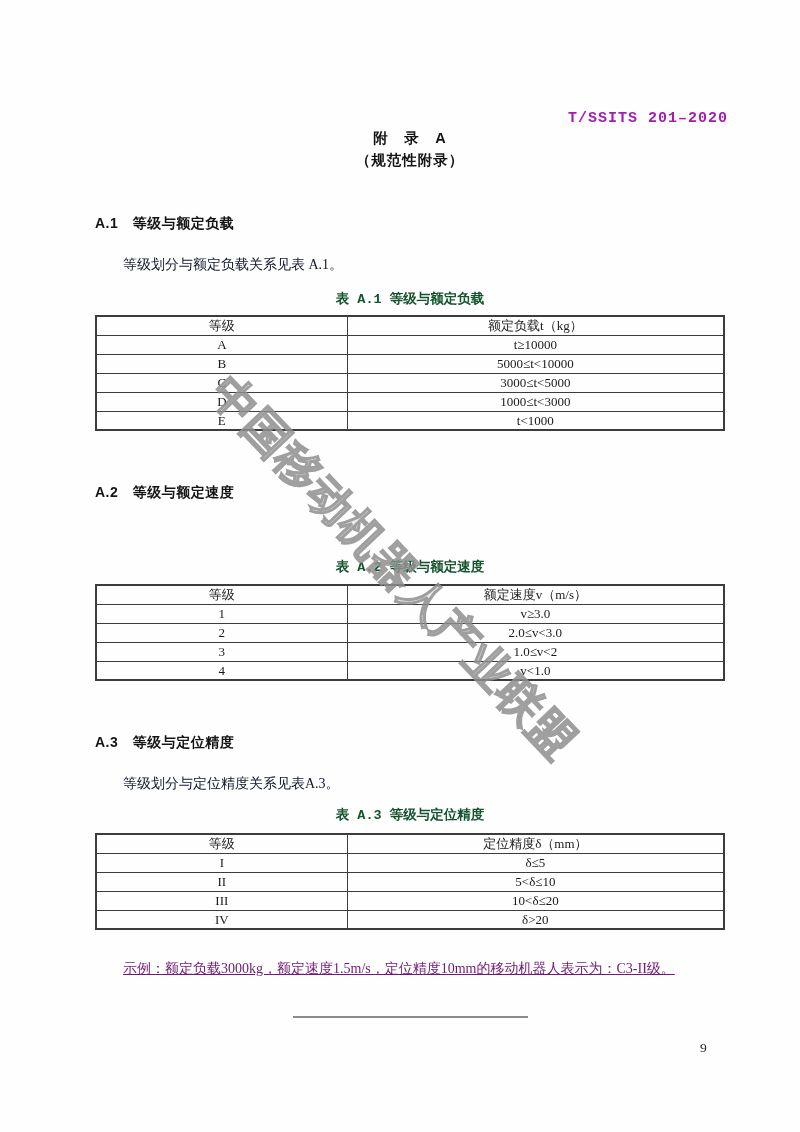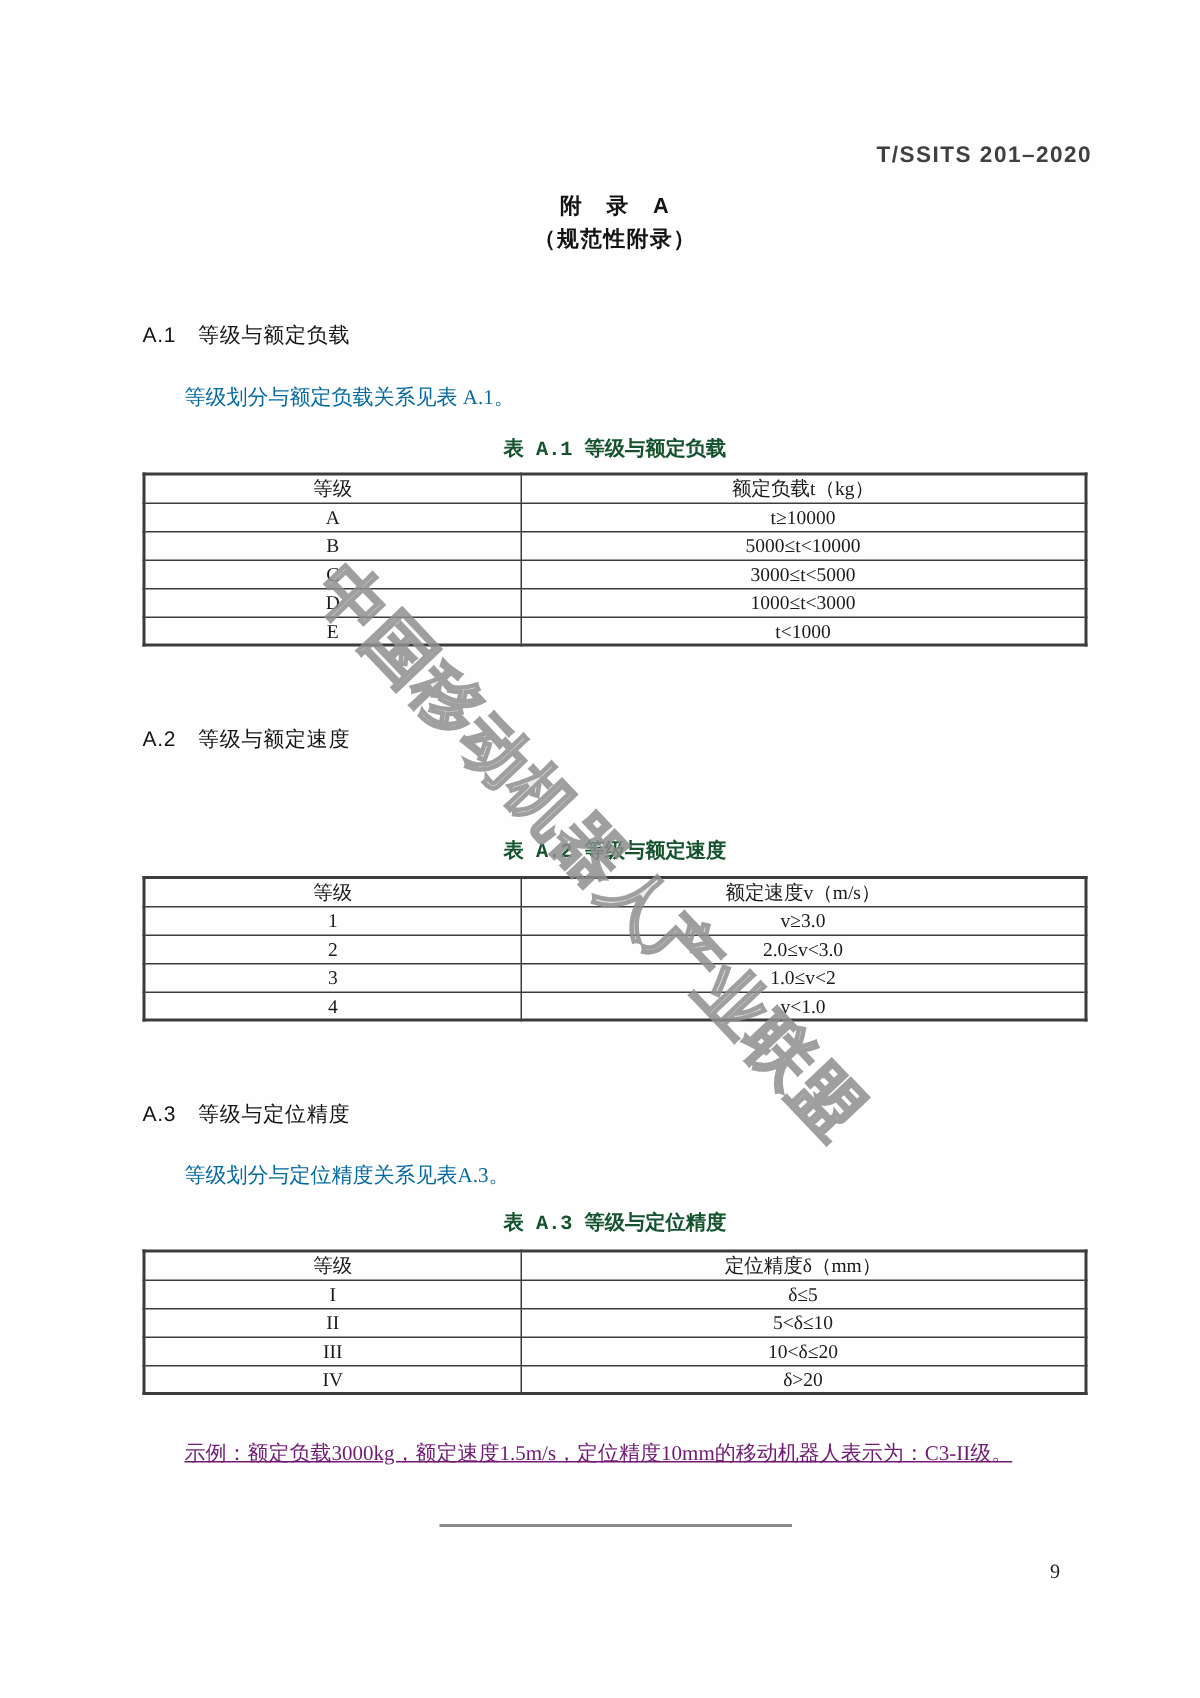--- a/index.html
+++ b/index.html
@@ -29,27 +29,27 @@
     font-weight: 700;
     color: rgba(150,150,150,0.22);
     -webkit-text-stroke: 1.6px #8f8f8f;
     pointer-events: none;
     z-index: 6;
     opacity: 0.85;
   }
 
   .header-right {
     position: absolute;
-    top: 95px;
+    top: 110px;
     right: 72px;
-    font-family: Liberation Sans, sans-serif;
+    font-family: Liberation Mono, monospace;
     font-weight: 700;
     font-size: 15px;
     letter-spacing: 1px;
-    color: #404040;
+    color: #a21caf;
   }
 
   .content {
     position: absolute;
     left: 95px;
     top: 0;
     width: 630px;
     height: 972px;
   }
 
@@ -65,36 +65,36 @@
     line-height: 21.5px;
     color: #141414;
   }
   .doc-title .t-line { letter-spacing: 1px; }
 
   .sec-heading {
     position: absolute;
     left: 0;
     width: 100%;
     font-family: "Liberation Sans", "DejaVu Sans", sans-serif;
-    font-weight: 400;
+    font-weight: 700;
     font-size: 14px;
     color: #141414;
     letter-spacing: 0.5px;
   }
   .h1 { top: 215px; }
   .h2 { top: 484px; }
   .h3 { top: 734px; }
 
   .body-para {
     position: absolute;
     left: 0;
     width: 100%;
     padding-left: 28px;
     font-size: 14px;
-    color: #0369a1;
+    color: #0f172a;
   }
   .p1 { top: 256px; }
   .p2 { top: 525px; }
   .p3 { top: 775px; }
 
   .table-caption {
     position: absolute;
     left: 0;
     width: 100%;
     text-align: center;

